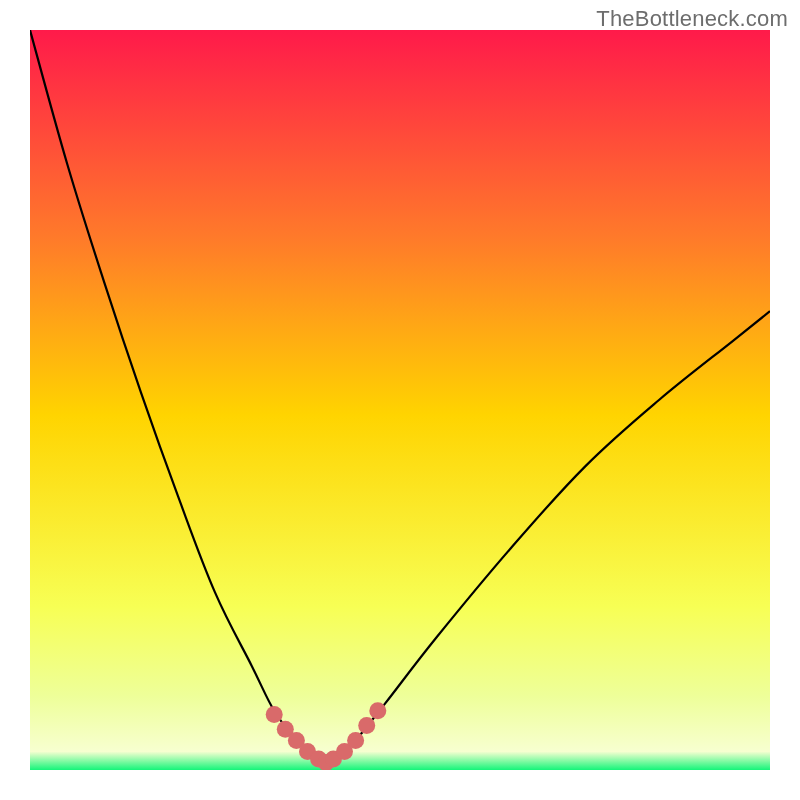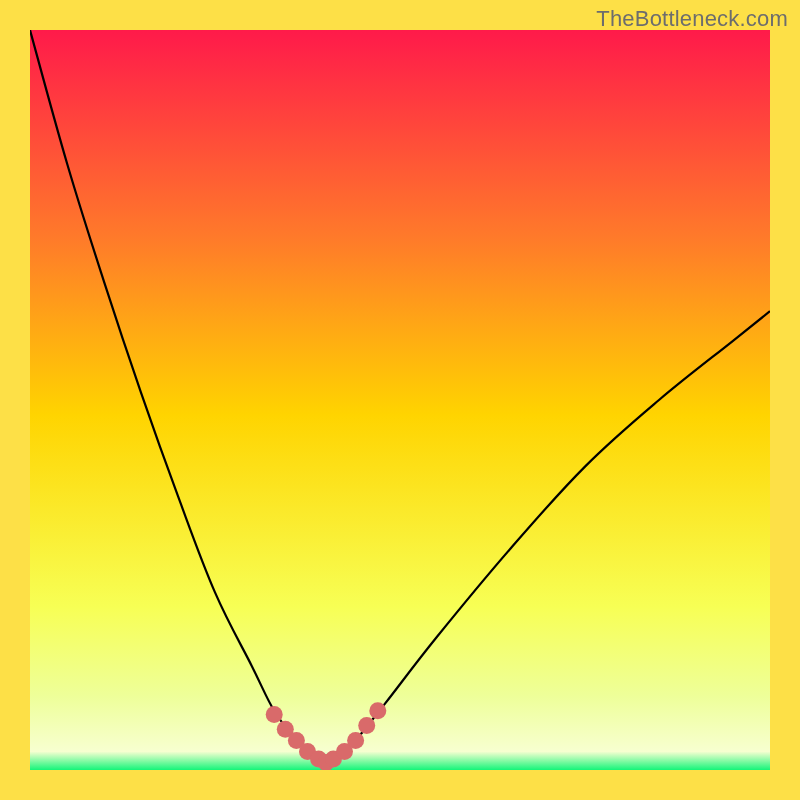--- a/index.html
+++ b/index.html
@@ -10,21 +10,21 @@
     background: #000;
     position: relative;
     font-family: Arial, Helvetica, sans-serif;
   }
   .frame {
     position: absolute;
     top: 0;
     left: 0;
     width: 800px;
     height: 800px;
-    background: #fde047;
+    background: #ffffff;
   }
   .plot-area {
     position: absolute;
     top: 30px;
     left: 30px;
     width: 740px;
     height: 740px;
     overflow: hidden;
   }
   .plot-area svg {

